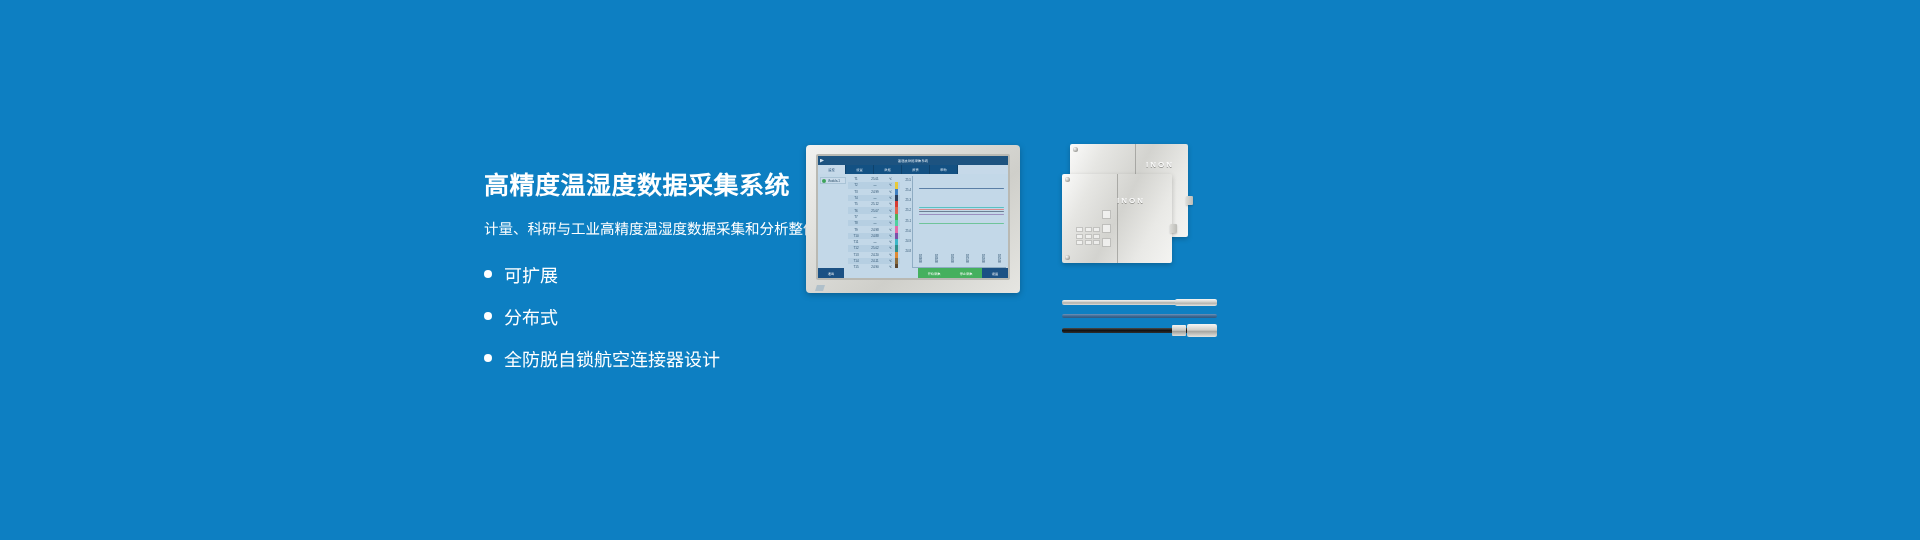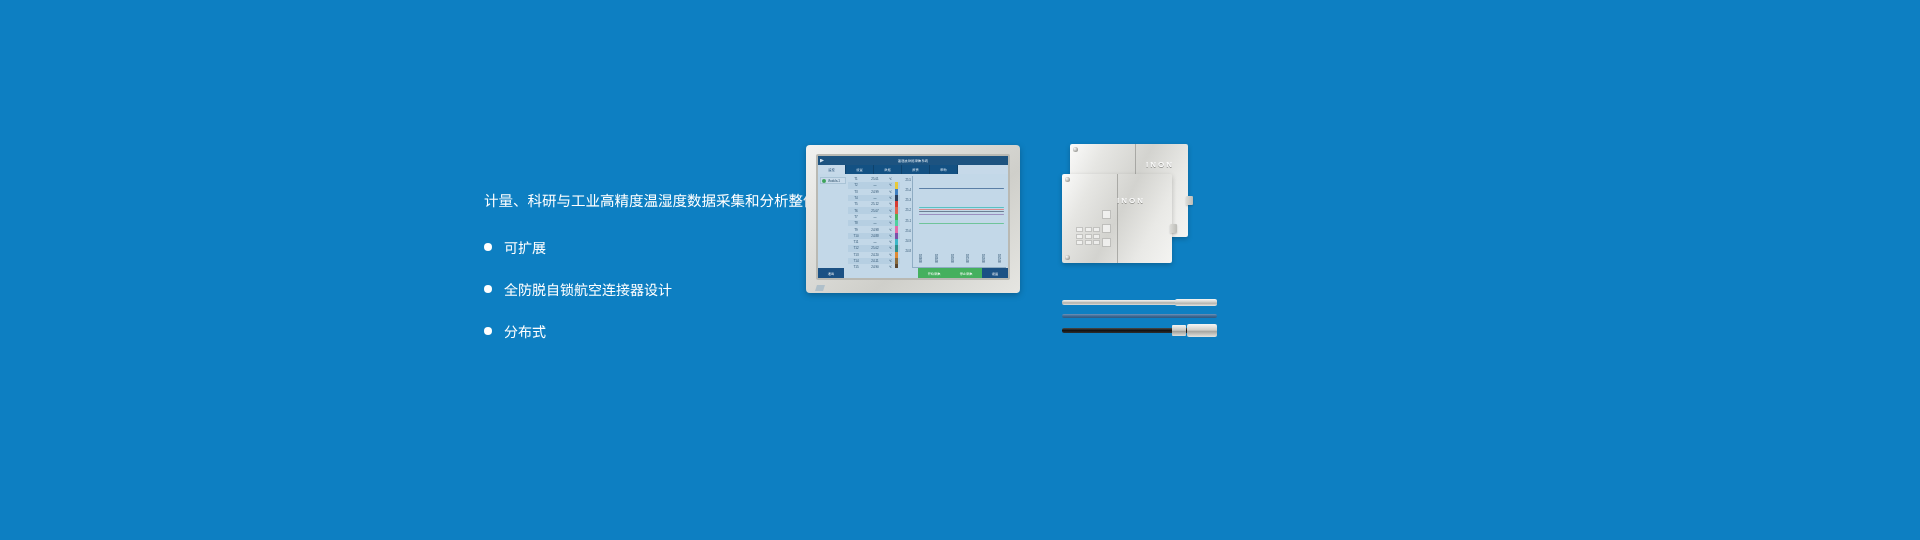--- a/index.html
+++ b/index.html
@@ -53,21 +53,21 @@
   .feature-list {
     margin-top: 22px;
     list-style: none;
   }
 
   .feature-item {
     display: flex;
     align-items: center;
     height: 28px;
     margin-bottom: 14px;
-    font-size: 14px;
+    font-size: 18px;
     color: #ffffff;
   }
 
   .bullet-dot {
     width: 8px;
     height: 8px;
     border-radius: 50%;
     background: #ffffff;
     margin-right: 12px;
     flex: 0 0 auto;
@@ -438,34 +438,35 @@
     background: linear-gradient(180deg, #f6f6f4, #cfcfca 46%, #a8a8a3 58%, #e4e4e0);
     border-radius: 2px;
   }
 </style>
 </head>
 <body>
 
 <div class="banner">
 
   <div class="copy">
+    <h1 class="headline">高精度温湿度数据采集系统</h1>
     <p class="subhead">计量、科研与工业高精度温湿度数据采集和分析整体解决方案</p>
 
     <ul class="feature-list">
       <li class="feature-item">
         <span class="bullet-dot"></span>
         <span>可扩展</span>
       </li>
       <li class="feature-item">
         <span class="bullet-dot"></span>
-        <span>全防脱自锁航空连接器设计</span>
+        <span>分布式</span>
       </li>
       <li class="feature-item">
         <span class="bullet-dot"></span>
-        <span>分布式</span>
+        <span>全防脱自锁航空连接器设计</span>
       </li>
     </ul>
   </div>
 
   <div class="panel-pc">
     <div class="pc-bezel">
       <div class="pc-inner">
         <div class="pc-screen">
 
           <div class="scr-titlebar">

